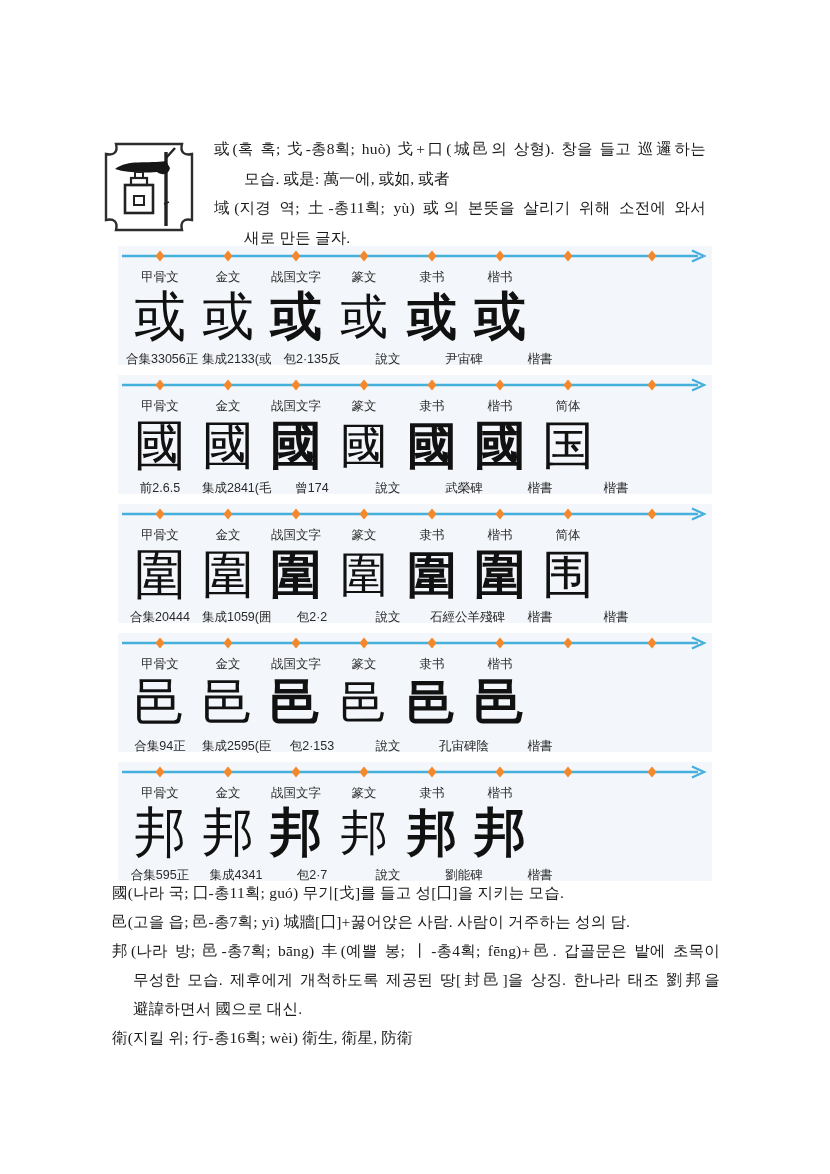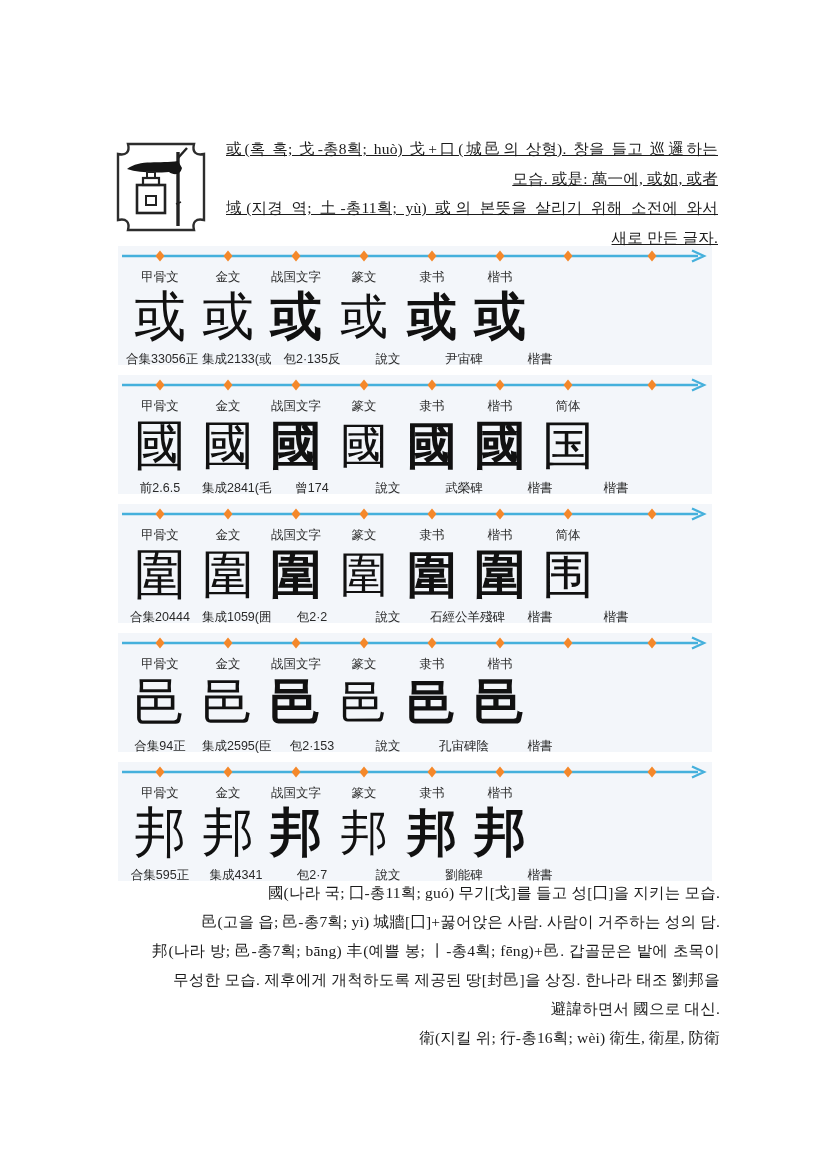--- a/index.html
+++ b/index.html
@@ -6,30 +6,29 @@
   html,body { background:#ffffff; }
   body {
     width:830px; height:1174px; position:relative; overflow:hidden;
     font-family:"Liberation Serif","DejaVu Serif",serif;
     color:#1b1b1b;
   }
   .page { position:absolute; inset:0; }
 
   
   .header-section {
-    position:absolute; left:112px; top:134px; width:608px;
-    display:flex; align-items:flex-start;text-decoration:underline;
+    position:absolute; left:100px; top:134px; width:608px;
+    display:flex; align-items:flex-start;
   }
   .seal-figure { width:100px; height:100px; flex:0 0 100px; margin-top:4px; }
   .intro-text { margin-left:14px; width:492px; }
 
   .text-line {
     font-size:15.5px; line-height:29.6px; white-space:nowrap;
     letter-spacing:0.2px;
-    text-align:right;
   }
   .text-line.justify { white-space:normal; text-align:justify; text-align-last:justify; }
   .text-line.indent { padding-left:30px; }
 
   
   .panels { position:absolute; left:118px; top:246px; width:600px; }
   .panel {
     width:594px; height:119px; background:#f3f6fa;
     margin-bottom:10px; padding-top:3px; position:relative;
   }
@@ -54,21 +53,21 @@
   .glyph-cell.regular  { font-weight:600; }
   .glyph-cell.simplified { font-weight:500; }
   .caption-row { margin-top:2px;gap:8px; }
   .caption-cell {
     font-family:"Liberation Sans","DejaVu Sans",sans-serif;
     font-size:12.5px; color:#2a2a2a; white-space:nowrap;
   }
 
   
   .footer-section { position:absolute; left:112px; top:878px; width:608px; }
-  .footer-section .text-line { line-height:29px;margin-left:40px; }
+  .footer-section .text-line { line-height:29px; }
   .footer-section .text-line.indent { padding-left:21px; }
 </style>
 </head>
 <body>
 
 <div class="page">
 
   <div class="header-section">
     <div class="seal-figure">
       <svg viewBox="0 0 100 100" width="100" height="100">

